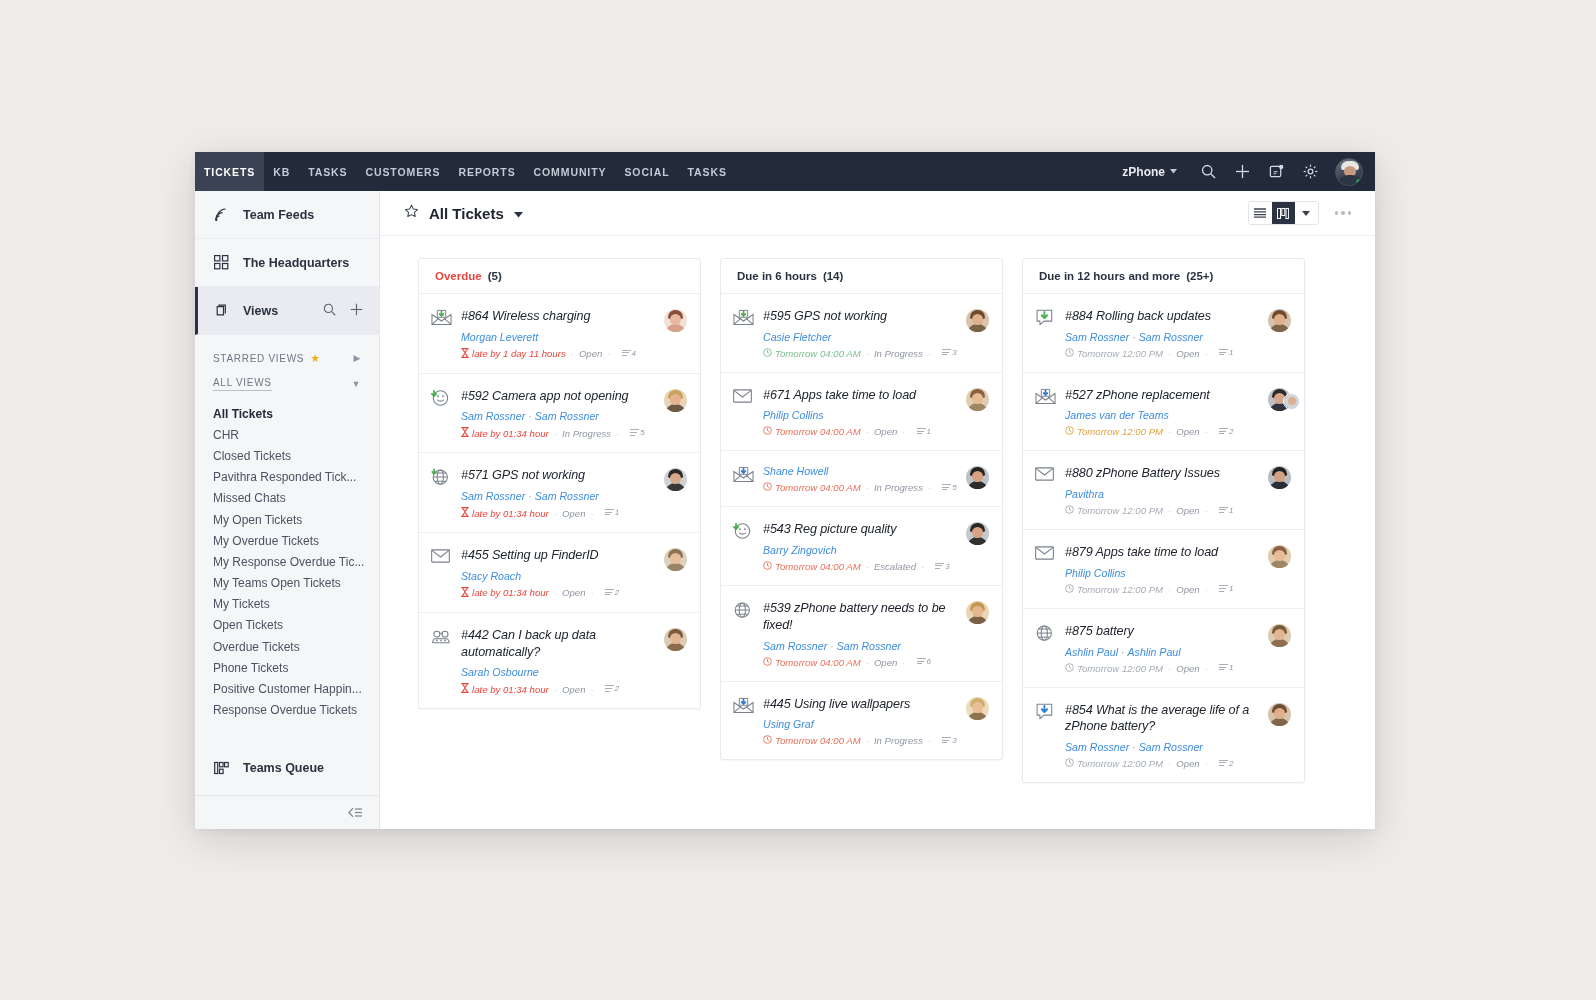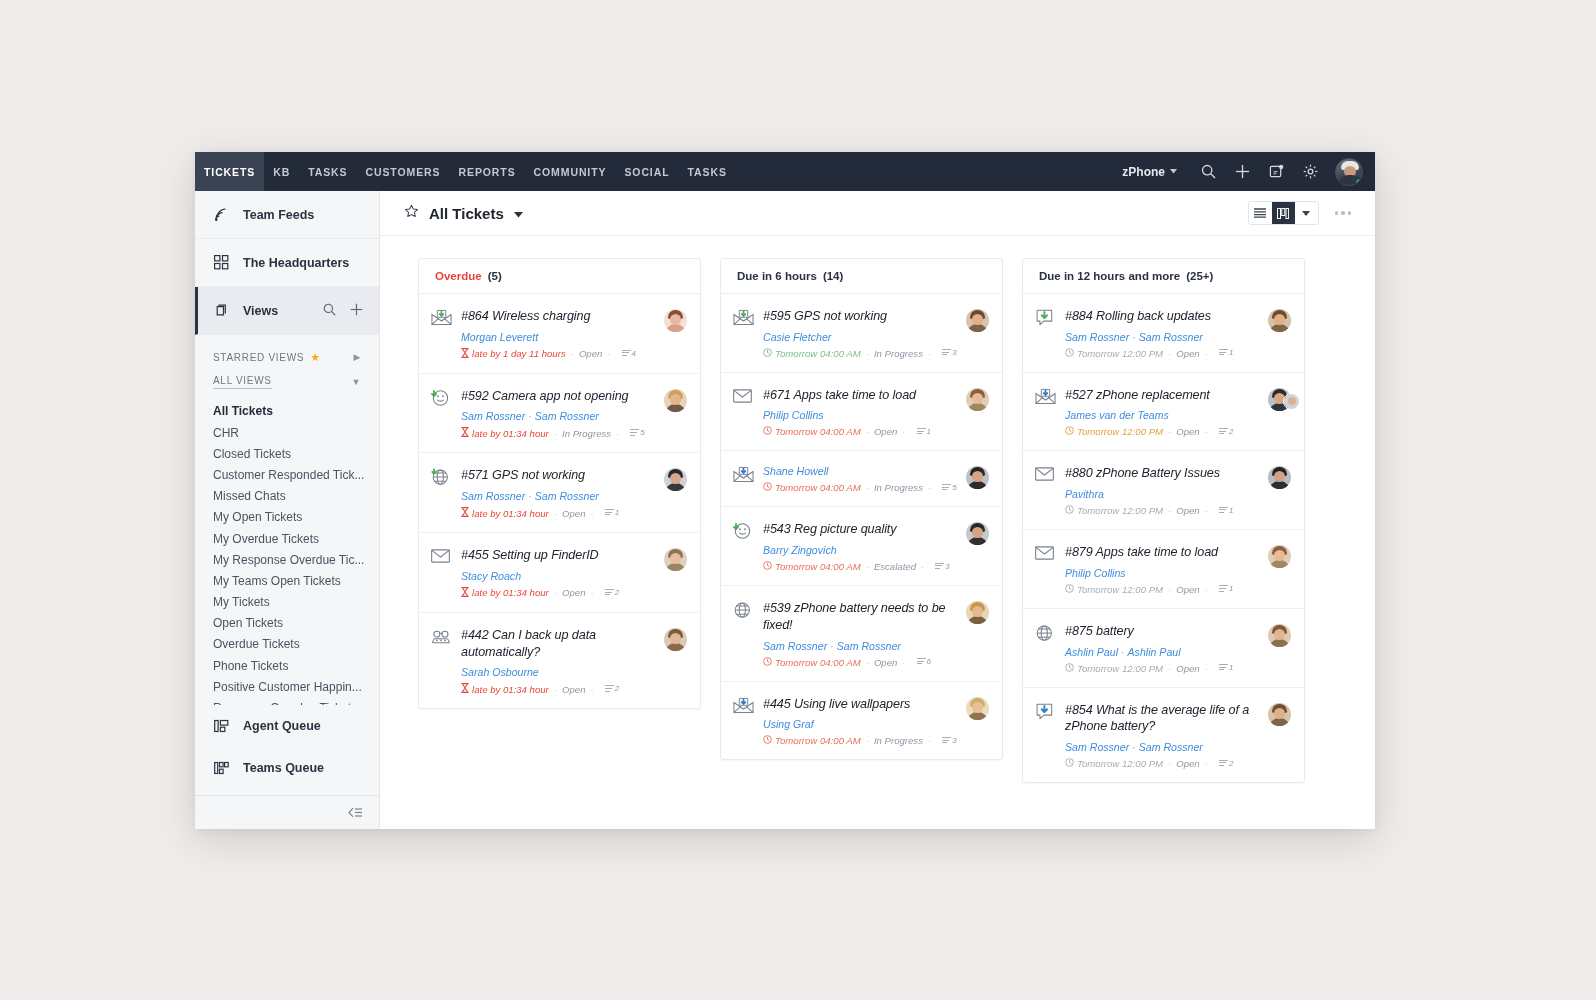--- a/index.html
+++ b/index.html
@@ -328,47 +328,35 @@
           <span class="caret">▶</span>
         </div>
         <div class="view-group-head underlined" style="margin-top:0;">
           <span class="gtxt">ALL VIEWS</span>
           <span class="caret">▼</span>
         </div>
         <div id="all-views-items">
             <div class="view-item current">All Tickets</div>
             <div class="view-item">CHR</div>
             <div class="view-item">Closed Tickets</div>
-            <div class="view-item">Customer Responded Tick...</div>
+            <div class="view-item">Pavithra Responded Tick...</div>
             <div class="view-item">Missed Chats</div>
             <div class="view-item">My Open Tickets</div>
             <div class="view-item">My Overdue Tickets</div>
             <div class="view-item">My Response Overdue Tic...</div>
             <div class="view-item">My Teams Open Tickets</div>
             <div class="view-item">My Tickets</div>
             <div class="view-item">Open Tickets</div>
             <div class="view-item">Overdue Tickets</div>
             <div class="view-item">Phone Tickets</div>
             <div class="view-item">Positive Customer Happin...</div>
             <div class="view-item">Response Overdue Tickets</div>
           </div>
       </div>
       <div id="side-bottom">
-          <div class="side-top-item" style="border-bottom: none; height: 42px;">
-            <span class="sico">
-              <svg width="15" height="15" viewBox="0 0 15 15">
-                <g fill="none" stroke="#2c3240" stroke-width="1.2">
-                  <rect x="0.7" y="1.5" width="3.4" height="11"></rect>
-                  <rect x="6.4" y="1.5" width="7.4" height="4.6"></rect>
-                  <rect x="6.4" y="8.2" width="4.4" height="4.3"></rect>
-                </g>
-              </svg>
-            </span>
-            <span>Agent Queue</span>
-          </div>
           <div class="side-top-item" style="border-bottom: none; height: 42px;">
             <span class="sico">
               <svg width="15" height="15" viewBox="0 0 15 15">
                 <g fill="none" stroke="#2c3240" stroke-width="1.2">
                   <rect x="0.7" y="1.5" width="3" height="11"></rect>
                   <rect x="5.5" y="1.5" width="3.6" height="4.3"></rect>
                   <rect x="10.6" y="1.5" width="3.6" height="4.3"></rect>
                   <rect x="5.5" y="8.2" width="3.6" height="4.3"></rect>
                 </g>
               </svg>

